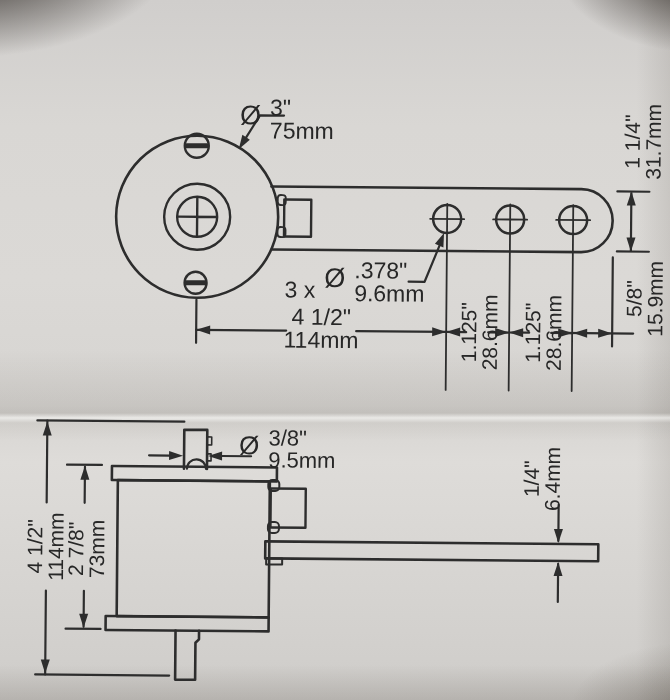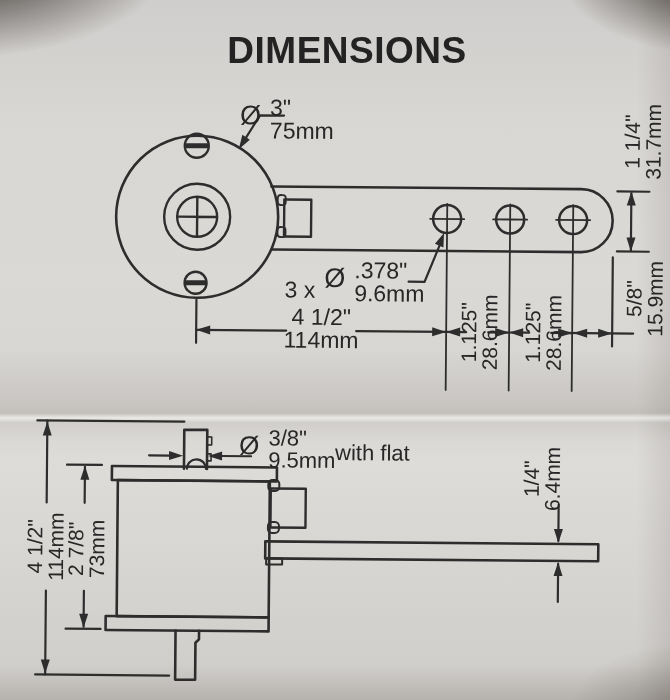--- a/index.html
+++ b/index.html
@@ -28,21 +28,20 @@
           text-align:center;font-size:21px;line-height:21.5px;transform:rotate(-90deg);}
   .flabel{display:flex;align-items:flex-start;gap:9px;font-size:23px;line-height:23px;}
   .flabel .sym{font-size:27px;line-height:27px;margin-top:6px;}
   .note{font-size:22px;}
 </style>
 </head>
 <body>
 
 <div class="photo">
 
-  <div class="title">DIMENSIONS</div>
 
   <div class="tilt">
 
     <svg width="670" height="700" viewBox="0 0 670 700">
       <g stroke="#2d2d2d" fill="none" stroke-linejoin="round" stroke-linecap="round">
 
         <g>
 
           <circle cx="196" cy="218" r="81" stroke-width="2.6"></circle>
 
@@ -196,21 +195,20 @@
       <div>15.9mm</div>
     </div>
 
     <div class="lab flabel" style="left:240px;top:428px;font-size:22px;line-height:22px;">
       <span class="sym" style="font-size:26px;margin-top:5px;">Ø</span>
       <span>
         <div>3/8"</div>
         <div>9.5mm</div>
       </span>
     </div>
-    <div class="lab note" style="left:336px;top:440px;">with flat</div>
 
     <div class="lab rlabel" style="left:1px;top:527px;">
       <div>4 1/2"</div>
       <div>114mm</div>
     </div>
 
     <div class="lab rlabel" style="left:42px;top:529px;">
       <div>2 7/8"</div>
       <div>73mm</div>
     </div>

